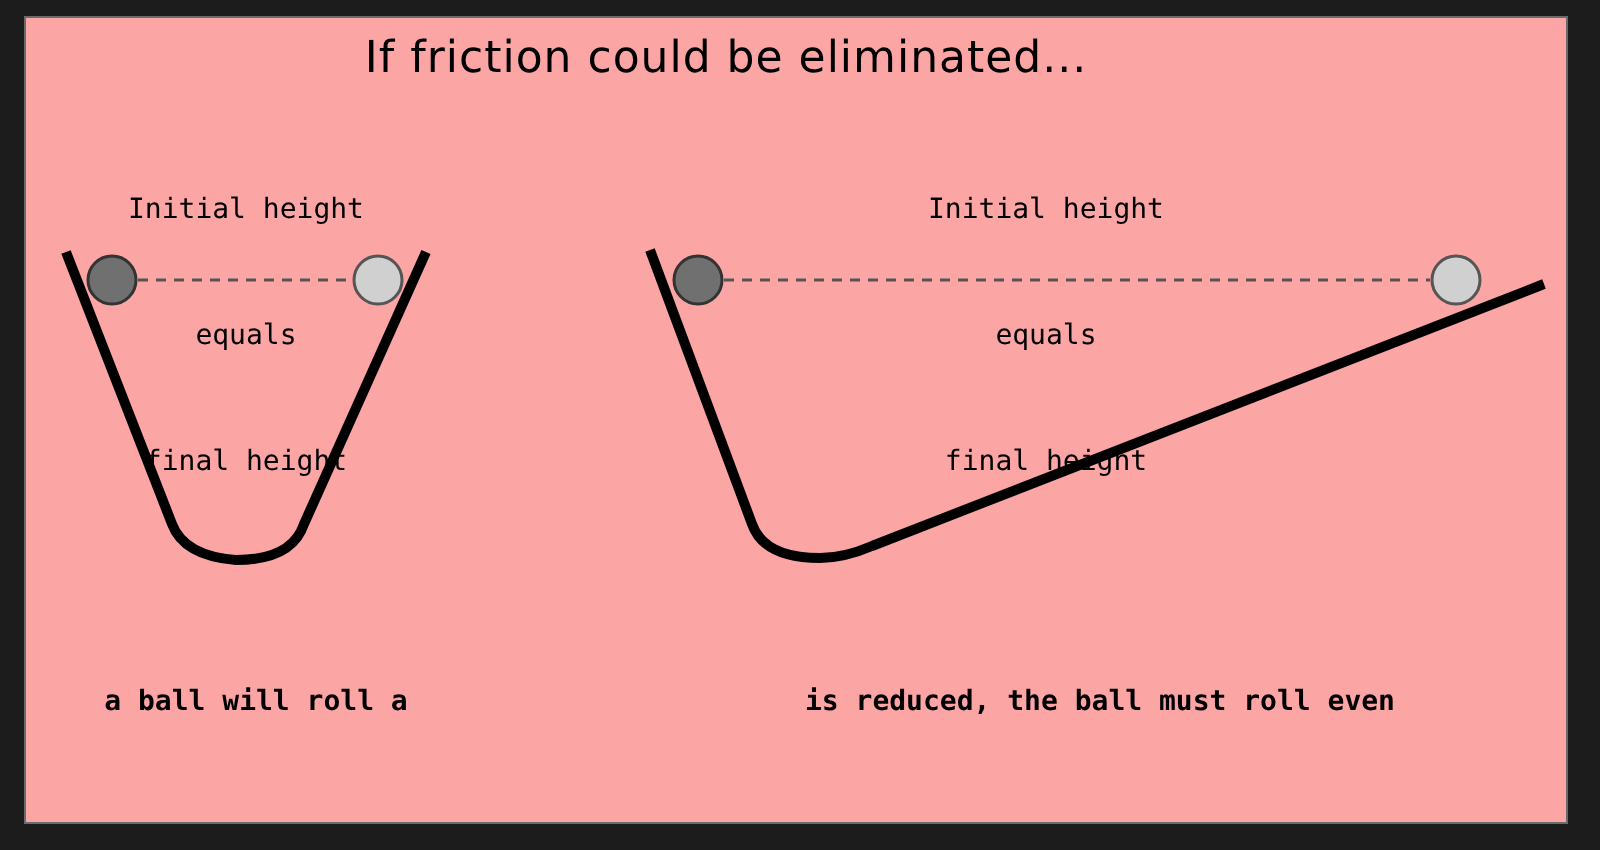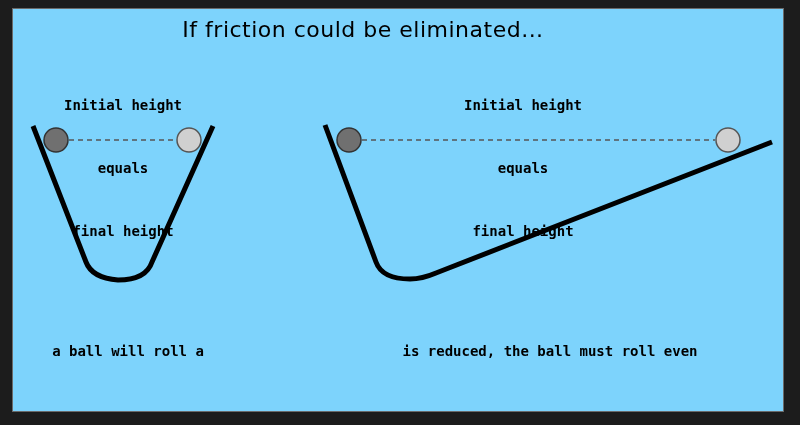--- a/index.html
+++ b/index.html
@@ -1,19 +1,19 @@
 <!DOCTYPE html>
 <html><head>
 <meta charset="utf-8">
 <style>
   html, body { margin: 0; padding: 0; }
   body { width: 800px; height: 425px; background: #1c1c1c; position: relative; overflow: hidden; }
-  .panel { position: absolute; left: 13px; top: 9px; width: 770px; height: 402px; background: #7dd3fc; box-shadow: 0 0 0 1px #6a6a6a; }
+  .panel { position: absolute; left: 13px; top: 9px; width: 770px; height: 402px; background: #fca5a5; box-shadow: 0 0 0 1px #6a6a6a; }
   .title { position: absolute; left: 0; top: 8px; width: 700px; text-align: center; font-family: "DejaVu Sans", sans-serif; font-size: 22px; color: #000; letter-spacing: 0.5px; }
-  .label { position: absolute; text-align: center; font-family: "DejaVu Sans Mono", monospace; font-weight: bold; font-size: 14px; line-height: 21px; color: #000; white-space: pre; }
+  .label { position: absolute; text-align: center; font-family: "DejaVu Sans Mono", monospace; font-weight: normal; font-size: 14px; line-height: 21px; color: #000; white-space: pre; }
   .caption { position: absolute; text-align: center; font-family: "DejaVu Sans Mono", monospace; font-weight: bold; font-size: 14px; line-height: 22px; color: #000; white-space: pre; }
   svg.diagram { position: absolute; left: 0; top: 0; }
 </style>
 </head>
 <body>
 
 <div class="panel">
   <div class="title">If friction could be eliminated...</div>
 
   <div class="label" style="left:30px; top:44px; width:160px;">

